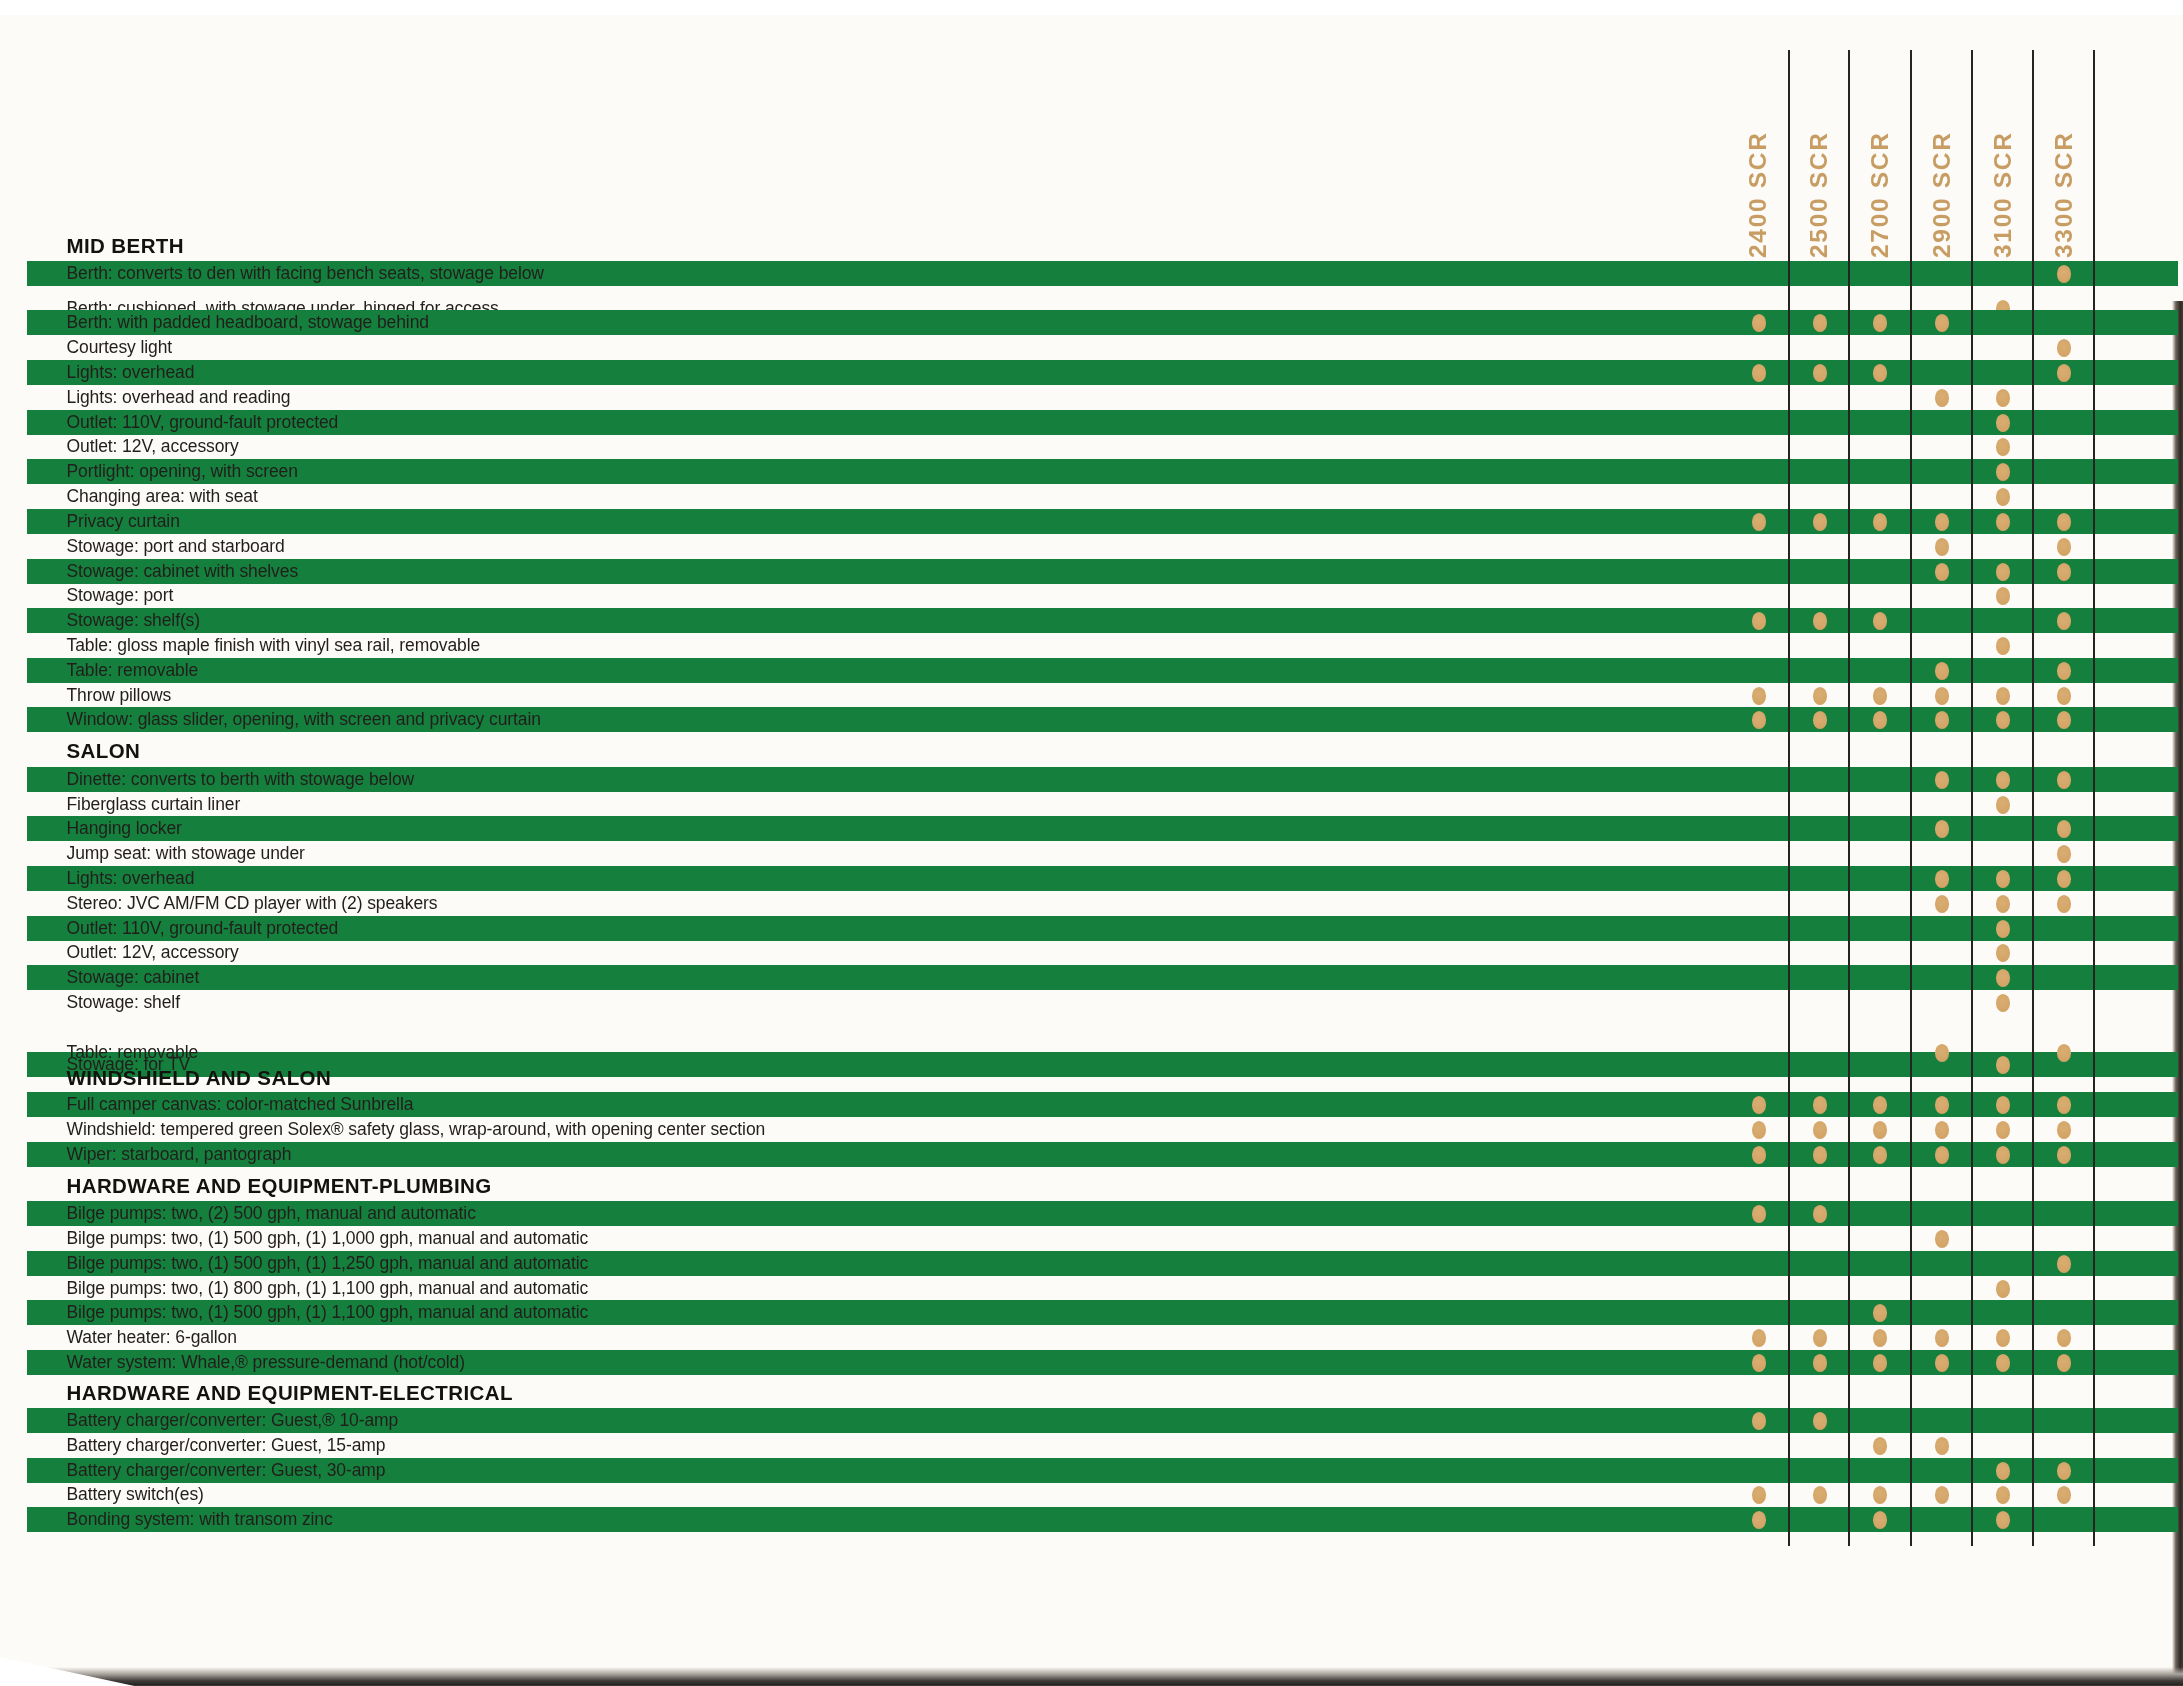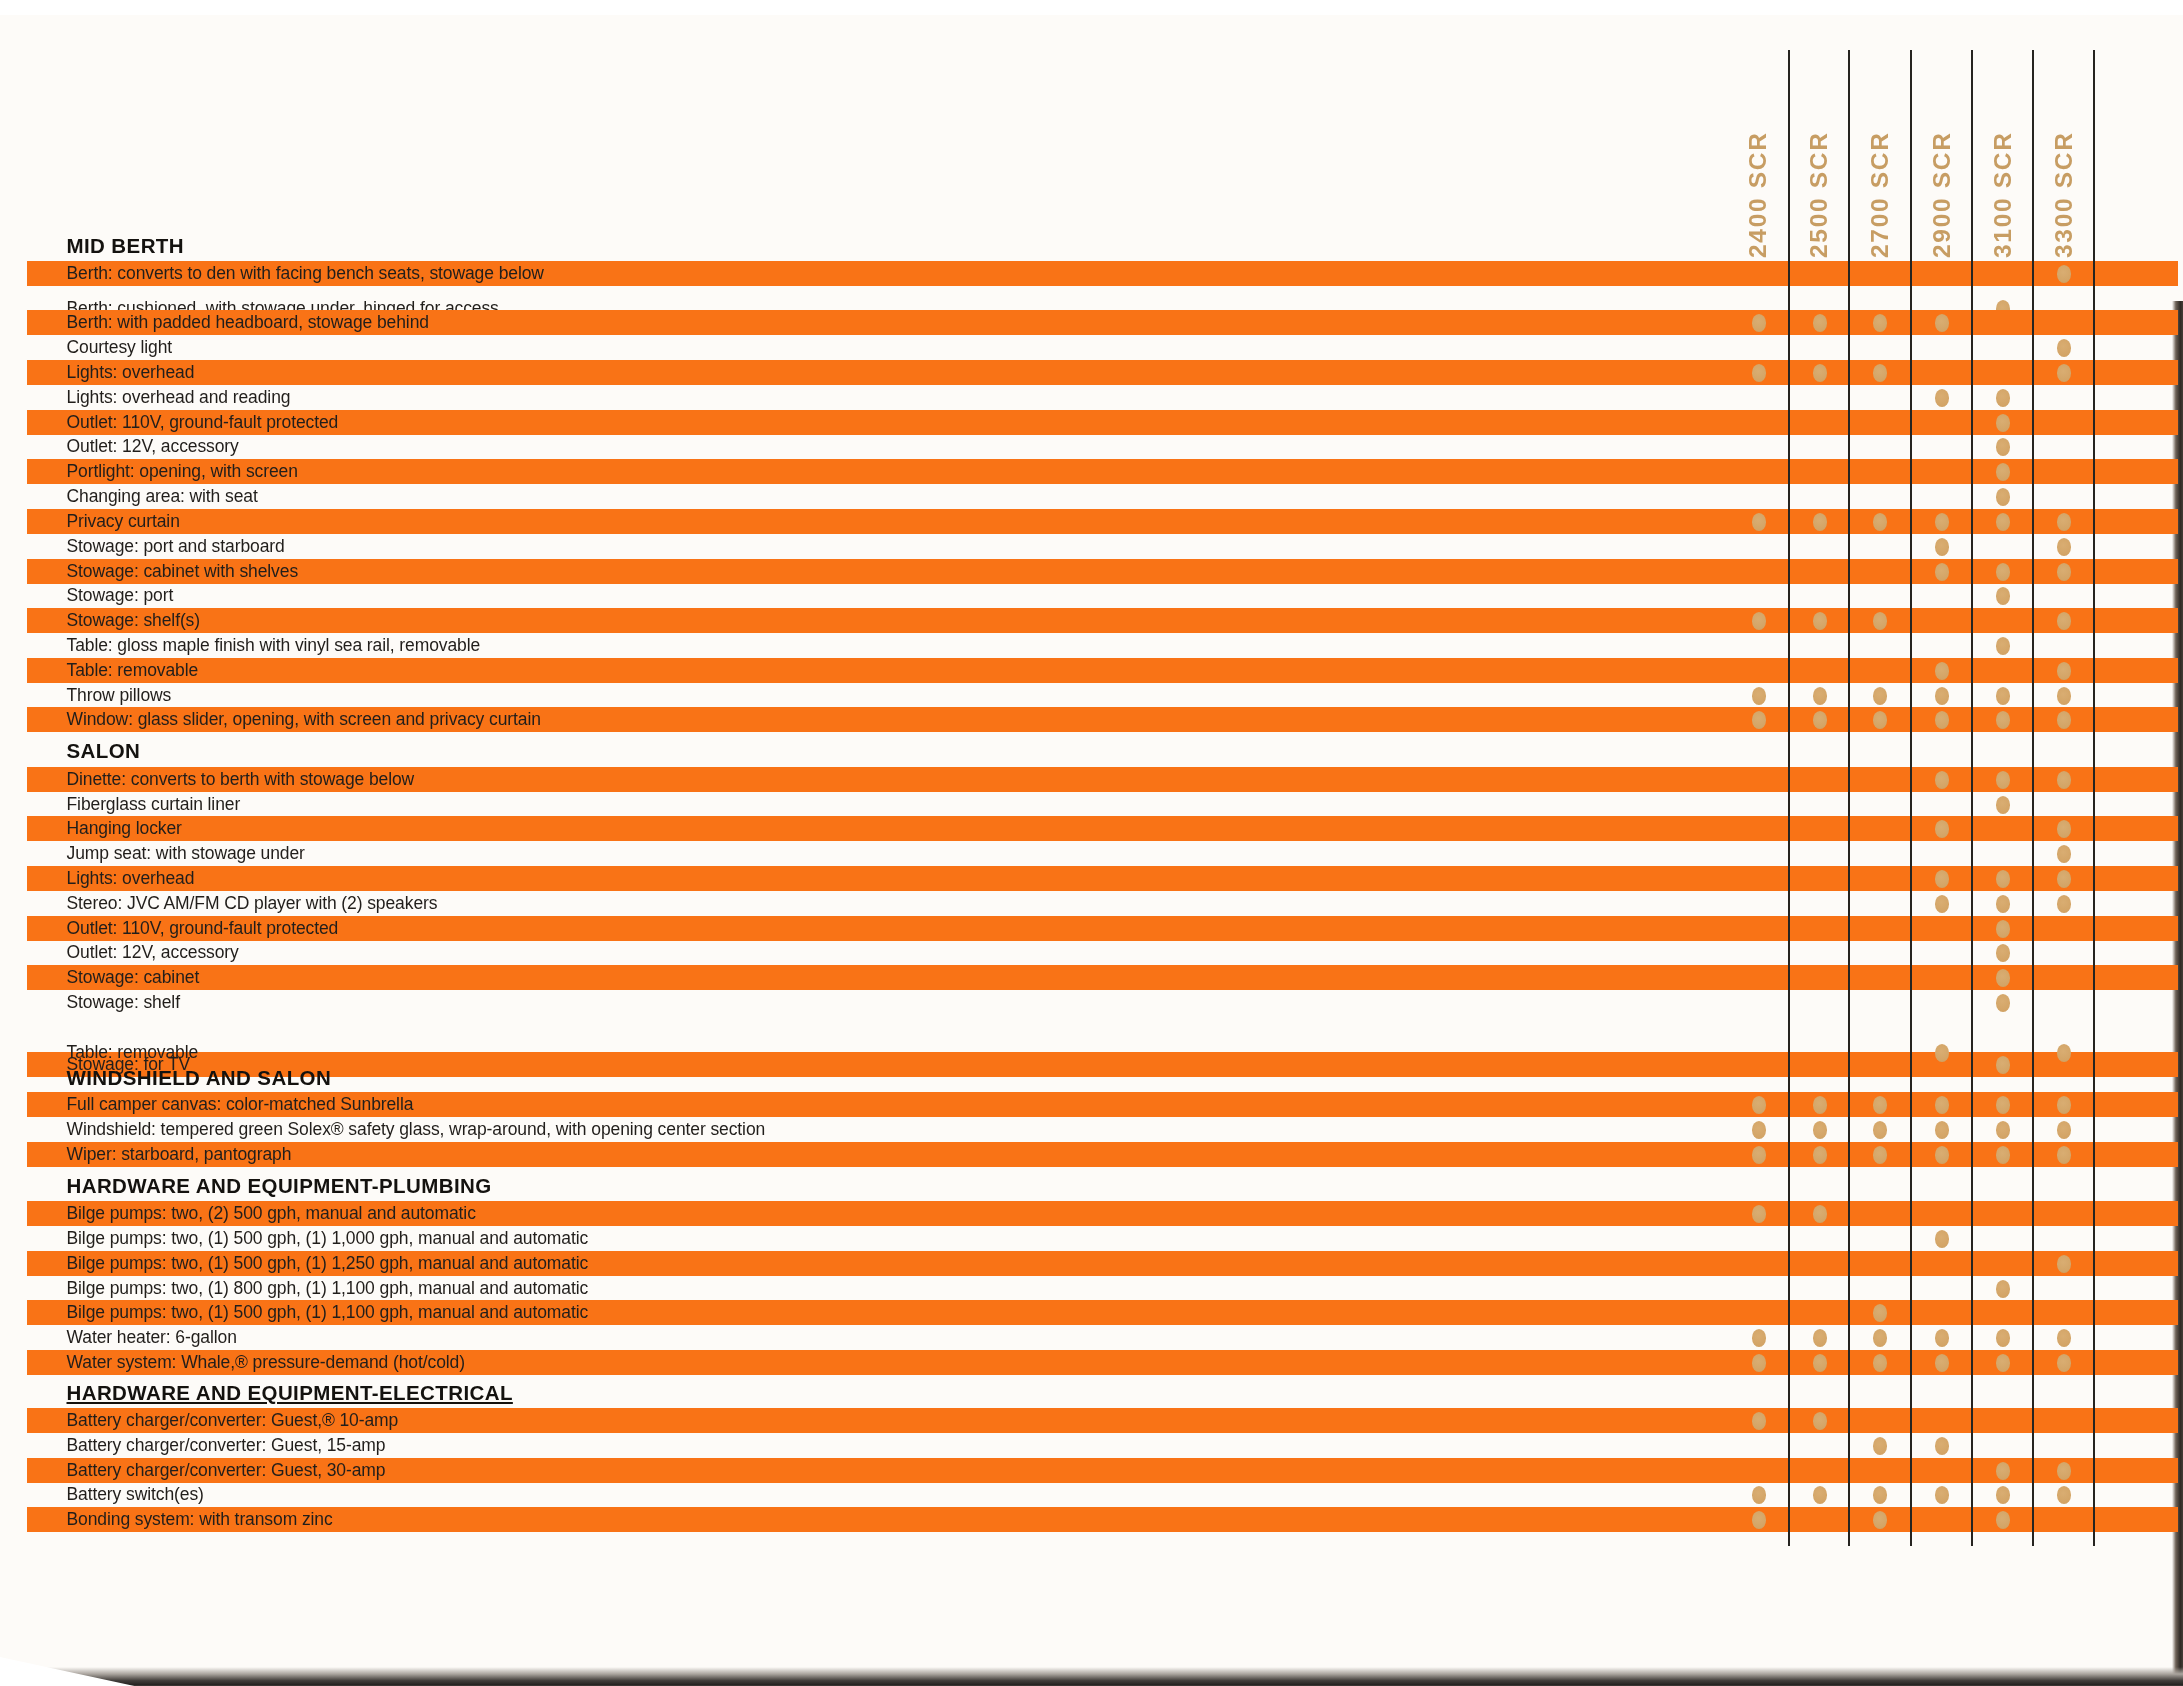--- a/index.html
+++ b/index.html
@@ -57,21 +57,21 @@
   .feature-row{
     position:absolute;left:26.5px;width:2151px;
     box-sizing:border-box;
     padding-left:40px;
     font-size:17.5px;
     letter-spacing:-0.1px;
     white-space:nowrap;
     z-index:1;
   }
   .feature-row.striped{
-    background:#f97316;
+    background:#15803d;
   }
   .feature-label{display:inline-block;}
   .feature-dot{
     position:absolute;
     width:14.6px;height:18px;
     border-radius:50%;
     z-index:3;
   }
 </style>
 </head>
@@ -140,21 +140,21 @@
       <div class="section-header" style="top: 1167px; height: 34px;">
         <span>HARDWARE AND EQUIPMENT-PLUMBING</span>
       </div>
       <div class="feature-row striped" style="top: 1201px; height: 25px; line-height: 25px;"><span class="feature-label">Bilge pumps: two, (2) 500 gph, manual and automatic</span><div class="feature-dot" style="left: 1725px; top: 3.5px; background: radial-gradient(circle at 45% 40%, rgb(217, 173, 114), rgb(211, 164, 102) 70%, rgb(201, 156, 93));"></div><div class="feature-dot" style="left: 1786px; top: 3.5px; background: radial-gradient(circle at 45% 40%, rgb(217, 173, 114), rgb(211, 164, 102) 70%, rgb(201, 156, 93));"></div></div>
       <div class="feature-row" style="top: 1226px; height: 25px; line-height: 25px;"><span class="feature-label">Bilge pumps: two, (1) 500 gph, (1) 1,000 gph, manual and automatic</span><div class="feature-dot" style="left: 1908px; top: 3.5px; background: radial-gradient(circle at 45% 40%, rgb(217, 173, 114), rgb(211, 164, 102) 70%, rgb(201, 156, 93));"></div></div>
       <div class="feature-row striped" style="top: 1251px; height: 25px; line-height: 25px;"><span class="feature-label">Bilge pumps: two, (1) 500 gph, (1) 1,250 gph, manual and automatic</span><div class="feature-dot" style="left: 2030px; top: 3.5px; background: radial-gradient(circle at 45% 40%, rgb(217, 173, 114), rgb(211, 164, 102) 70%, rgb(201, 156, 93));"></div></div>
       <div class="feature-row" style="top: 1276px; height: 25px; line-height: 25px;"><span class="feature-label">Bilge pumps: two, (1) 800 gph, (1) 1,100 gph, manual and automatic</span><div class="feature-dot" style="left: 1969px; top: 3.5px; background: radial-gradient(circle at 45% 40%, rgb(217, 173, 114), rgb(211, 164, 102) 70%, rgb(201, 156, 93));"></div></div>
       <div class="feature-row striped" style="top: 1300px; height: 25px; line-height: 25px;"><span class="feature-label">Bilge pumps: two, (1) 500 gph, (1) 1,100 gph, manual and automatic</span><div class="feature-dot" style="left: 1846px; top: 3.5px; background: radial-gradient(circle at 45% 40%, rgb(217, 173, 114), rgb(211, 164, 102) 70%, rgb(201, 156, 93));"></div></div>
       <div class="feature-row" style="top: 1325px; height: 25px; line-height: 25px;"><span class="feature-label">Water heater: 6-gallon</span><div class="feature-dot" style="left: 1725px; top: 3.5px; background: radial-gradient(circle at 45% 40%, rgb(217, 173, 114), rgb(211, 164, 102) 70%, rgb(201, 156, 93));"></div><div class="feature-dot" style="left: 1786px; top: 3.5px; background: radial-gradient(circle at 45% 40%, rgb(217, 173, 114), rgb(211, 164, 102) 70%, rgb(201, 156, 93));"></div><div class="feature-dot" style="left: 1846px; top: 3.5px; background: radial-gradient(circle at 45% 40%, rgb(217, 173, 114), rgb(211, 164, 102) 70%, rgb(201, 156, 93));"></div><div class="feature-dot" style="left: 1908px; top: 3.5px; background: radial-gradient(circle at 45% 40%, rgb(217, 173, 114), rgb(211, 164, 102) 70%, rgb(201, 156, 93));"></div><div class="feature-dot" style="left: 1969px; top: 3.5px; background: radial-gradient(circle at 45% 40%, rgb(217, 173, 114), rgb(211, 164, 102) 70%, rgb(201, 156, 93));"></div><div class="feature-dot" style="left: 2030px; top: 3.5px; background: radial-gradient(circle at 45% 40%, rgb(217, 173, 114), rgb(211, 164, 102) 70%, rgb(201, 156, 93));"></div></div>
       <div class="feature-row striped" style="top: 1350px; height: 25px; line-height: 25px;"><span class="feature-label">Water system: Whale,® pressure-demand (hot/cold)</span><div class="feature-dot" style="left: 1725px; top: 3.5px; background: radial-gradient(circle at 45% 40%, rgb(217, 173, 114), rgb(211, 164, 102) 70%, rgb(201, 156, 93));"></div><div class="feature-dot" style="left: 1786px; top: 3.5px; background: radial-gradient(circle at 45% 40%, rgb(217, 173, 114), rgb(211, 164, 102) 70%, rgb(201, 156, 93));"></div><div class="feature-dot" style="left: 1846px; top: 3.5px; background: radial-gradient(circle at 45% 40%, rgb(217, 173, 114), rgb(211, 164, 102) 70%, rgb(201, 156, 93));"></div><div class="feature-dot" style="left: 1908px; top: 3.5px; background: radial-gradient(circle at 45% 40%, rgb(217, 173, 114), rgb(211, 164, 102) 70%, rgb(201, 156, 93));"></div><div class="feature-dot" style="left: 1969px; top: 3.5px; background: radial-gradient(circle at 45% 40%, rgb(217, 173, 114), rgb(211, 164, 102) 70%, rgb(201, 156, 93));"></div><div class="feature-dot" style="left: 2030px; top: 3.5px; background: radial-gradient(circle at 45% 40%, rgb(217, 173, 114), rgb(211, 164, 102) 70%, rgb(201, 156, 93));"></div></div>
-      <div class="section-header" style="top: 1375px; height: 33px; text-decoration: underline;">
+      <div class="section-header" style="top: 1375px; height: 33px;">
         <span>HARDWARE AND EQUIPMENT-ELECTRICAL</span>
       </div>
       <div class="feature-row striped" style="top: 1408px; height: 25px; line-height: 25px;"><span class="feature-label">Battery charger/converter: Guest,® 10-amp</span><div class="feature-dot" style="left: 1725px; top: 3.5px; background: radial-gradient(circle at 45% 40%, rgb(217, 173, 114), rgb(211, 164, 102) 70%, rgb(201, 156, 93));"></div><div class="feature-dot" style="left: 1786px; top: 3.5px; background: radial-gradient(circle at 45% 40%, rgb(217, 173, 114), rgb(211, 164, 102) 70%, rgb(201, 156, 93));"></div></div>
       <div class="feature-row" style="top: 1433px; height: 25px; line-height: 25px;"><span class="feature-label">Battery charger/converter: Guest, 15-amp</span><div class="feature-dot" style="left: 1846px; top: 3.5px; background: radial-gradient(circle at 45% 40%, rgb(217, 173, 114), rgb(211, 164, 102) 70%, rgb(201, 156, 93));"></div><div class="feature-dot" style="left: 1908px; top: 3.5px; background: radial-gradient(circle at 45% 40%, rgb(217, 173, 114), rgb(211, 164, 102) 70%, rgb(201, 156, 93));"></div></div>
       <div class="feature-row striped" style="top: 1458px; height: 25px; line-height: 25px;"><span class="feature-label">Battery charger/converter: Guest, 30-amp</span><div class="feature-dot" style="left: 1969px; top: 3.5px; background: radial-gradient(circle at 45% 40%, rgb(217, 173, 114), rgb(211, 164, 102) 70%, rgb(201, 156, 93));"></div><div class="feature-dot" style="left: 2030px; top: 3.5px; background: radial-gradient(circle at 45% 40%, rgb(217, 173, 114), rgb(211, 164, 102) 70%, rgb(201, 156, 93));"></div></div>
       <div class="feature-row" style="top: 1482px; height: 25px; line-height: 25px;"><span class="feature-label">Battery switch(es)</span><div class="feature-dot" style="left: 1725px; top: 3.5px; background: radial-gradient(circle at 45% 40%, rgb(217, 173, 114), rgb(211, 164, 102) 70%, rgb(201, 156, 93));"></div><div class="feature-dot" style="left: 1786px; top: 3.5px; background: radial-gradient(circle at 45% 40%, rgb(217, 173, 114), rgb(211, 164, 102) 70%, rgb(201, 156, 93));"></div><div class="feature-dot" style="left: 1846px; top: 3.5px; background: radial-gradient(circle at 45% 40%, rgb(217, 173, 114), rgb(211, 164, 102) 70%, rgb(201, 156, 93));"></div><div class="feature-dot" style="left: 1908px; top: 3.5px; background: radial-gradient(circle at 45% 40%, rgb(217, 173, 114), rgb(211, 164, 102) 70%, rgb(201, 156, 93));"></div><div class="feature-dot" style="left: 1969px; top: 3.5px; background: radial-gradient(circle at 45% 40%, rgb(217, 173, 114), rgb(211, 164, 102) 70%, rgb(201, 156, 93));"></div><div class="feature-dot" style="left: 2030px; top: 3.5px; background: radial-gradient(circle at 45% 40%, rgb(217, 173, 114), rgb(211, 164, 102) 70%, rgb(201, 156, 93));"></div></div>
       <div class="feature-row striped" style="top: 1507px; height: 25px; line-height: 25px;"><span class="feature-label">Bonding system: with transom zinc</span><div class="feature-dot" style="left: 1725px; top: 3.5px; background: radial-gradient(circle at 45% 40%, rgb(217, 173, 114), rgb(211, 164, 102) 70%, rgb(201, 156, 93));"></div><div class="feature-dot" style="left: 1846px; top: 3.5px; background: radial-gradient(circle at 45% 40%, rgb(217, 173, 114), rgb(211, 164, 102) 70%, rgb(201, 156, 93));"></div><div class="feature-dot" style="left: 1969px; top: 3.5px; background: radial-gradient(circle at 45% 40%, rgb(217, 173, 114), rgb(211, 164, 102) 70%, rgb(201, 156, 93));"></div></div>
     </div>
   <div class="right-edge"></div>
   <div class="bottom-edge"></div>

